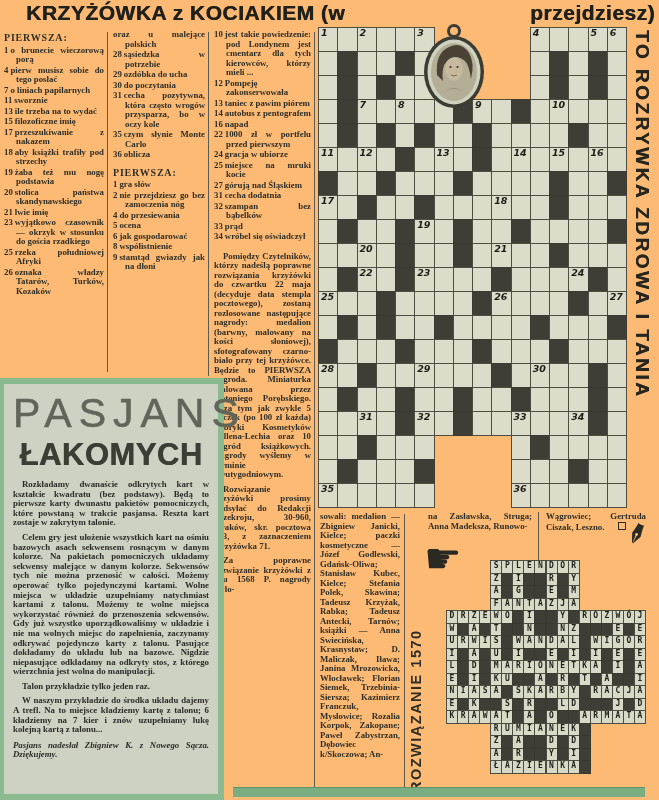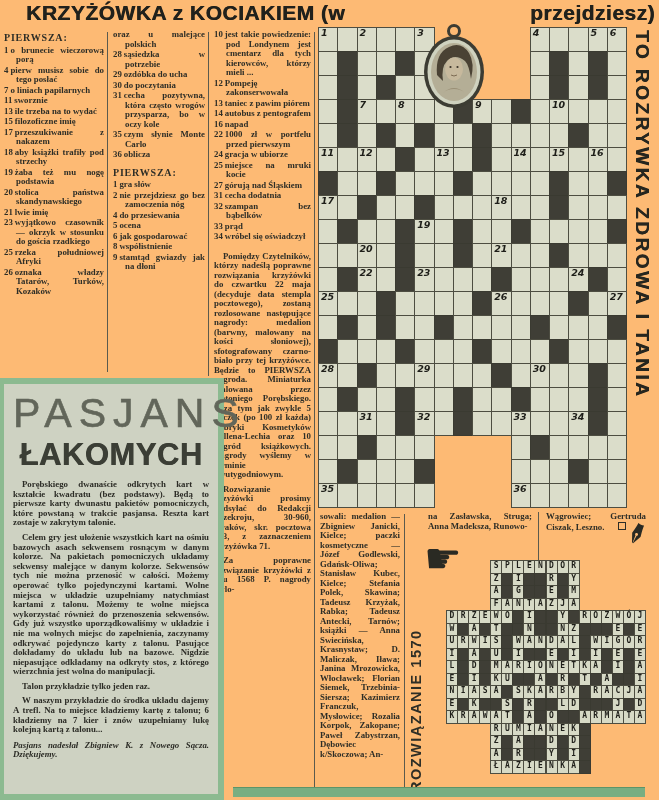--- a/index.html
+++ b/index.html
@@ -737,21 +737,21 @@
     </div>
 
   <div class="quill">✒</div>
 
   <div class="band"></div>
 
   <div class="pasjans">
     <div class="pas-title">PASJANS</div>
     <div class="pas-lak">ŁAKOMYCH</div>
     <div class="pas-body" id="pasjans-body">
-        <p class="para">Porębskiego dwanaście odkrytych kart w kształcie kwadratu (bez podstawy). Będą to pierwsze karty dwunastu pakietów pomocniczych, które powstaną w trakcie pasjansa. Reszta kart zostaje w zakrytym talonie.</p>
+        <p class="para">Rozkładamy dwanaście odkrytych kart w kształcie kwadratu (bez podstawy). Będą to pierwsze karty dwunastu pakietów pomocniczych, które powstaną w trakcie pasjansa. Reszta kart zostaje w zakrytym talonie.</p>
         <p class="para">Celem gry jest ułożenie wszystkich kart na ośmiu bazowych asach sekwensem rosnącym w danym kolorze. Na pakietach pomocniczych układamy sekwensy malejące w danym kolorze. Sekwensów tych nie można przenosić w całości. Możemy operować tylko pojedynczymi kartami. Wolne miejsca w układzie uzupełniamy natychmiast kartami z talonu. Możemy te wolne miejsca wykorzystać również do przenoszenia sekwensów. Gdy już wszystko uporządkowaliśmy w układzie i nie ma wolnych miejsc do zapełnienia, zaczynamy odkrywać pojedynczo karty z talonu. Pasujące dokładamy do układu lub na bazowe. Nigdzie niepasujące odkładamy na odkryty stos, z którego wierzchnia jest wolna do manipulacji.</p>
         <p class="para">Talon przykładzie tylko jeden raz.</p>
         <p class="para">W naszym przykładzie do środka układu dajemy A trefl. Na to miejsce kładziemy kartę z talonu; 6 kładziemy na 7 kier i znów uzupełniamy lukę kolejną kartą z talonu...</p>
       </div>
     <div class="pas-body credit">Pasjans nadesłał Zbigniew K. z Nowego Sącza. Dziękujemy.</div>
   </div>
 
 </div>
 
 </body></html>

